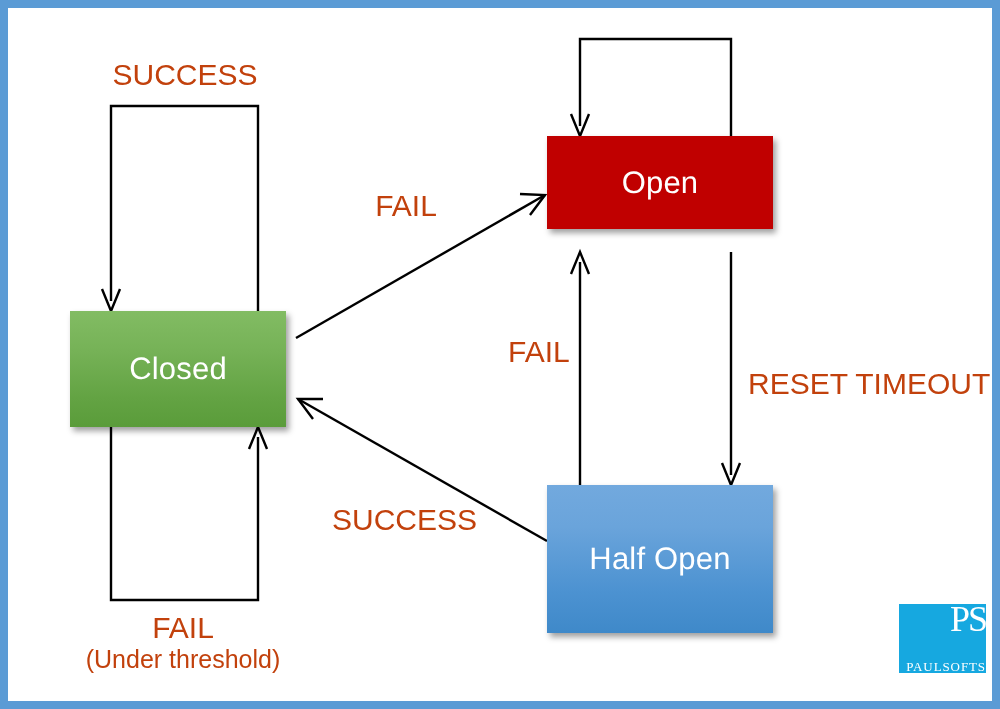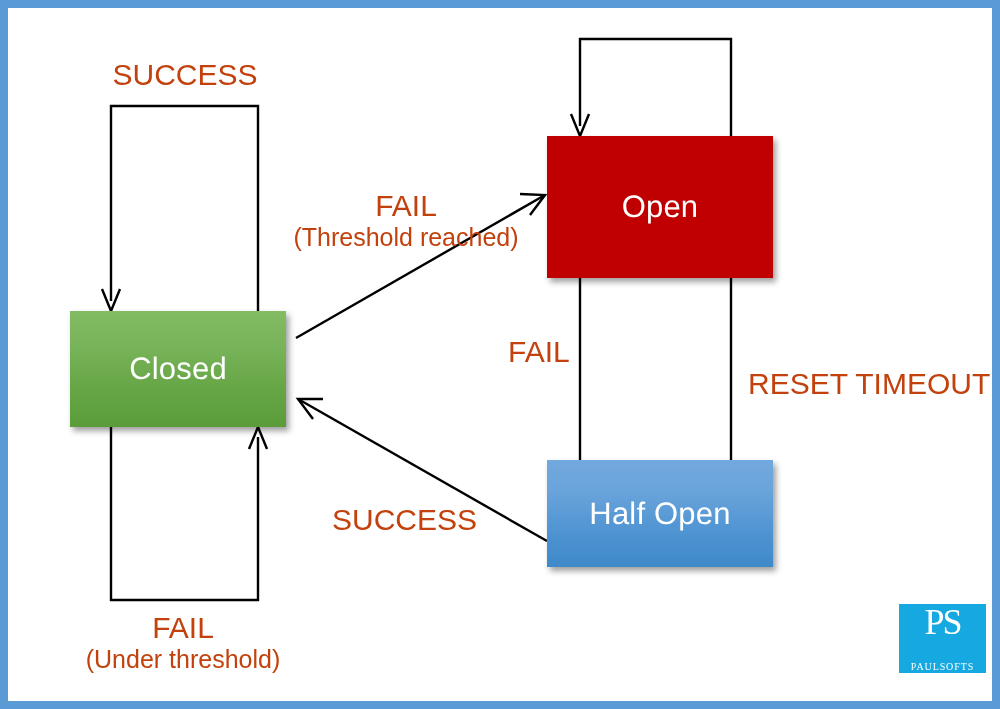--- a/index.html
+++ b/index.html
@@ -52,25 +52,25 @@
     font-weight: 400;
     letter-spacing: 0.2px;
     text-rendering: geometricPrecision;
     user-select: none;
   }
   .state-closed {
     left: 62px;  top: 303px;  width: 216px; height: 116px;
     background: linear-gradient(to bottom, #82BC63 0%, #76B257 34%, #63A343 75%, #5A9C3A 100%);
   }
   .state-open {
-    left: 539px; top: 128px; width: 226px; height: 142px;
+    left: 539px; top: 128px; width: 226px; height: 93px;
     background: #C00000;
   }
   .state-halfopen {
-    left: 539px; top: 452px; width: 226px; height: 107px;
+    left: 539px; top: 477px; width: 226px; height: 148px;
     background: linear-gradient(to bottom, #72A9DE 0%, #6AA4DB 28%, #4C92D1 72%, #3F89C9 100%);
   }
 
   
   .edge-label {
     position: absolute;
     color: #c2410c;
     font-size: 30px;
     font-weight: 400;
     white-space: nowrap;
@@ -97,36 +97,36 @@
   
   #logo {
     position: absolute;
     left: 891px;
     top: 596px;
     width: 87px;
     height: 69px;
     background: #16A8E0;
     display: flex;
     flex-direction: column;
-    align-items: center;
+    align-items: flex-end;
     justify-content: center;
     user-select: none;
   }
   #logo .mark {
     color: #ffffff;
     font-family: "Liberation Serif", serif;
     font-size: 36px;
     line-height: 0.95;
     letter-spacing: -2px;
     font-weight: 400;
   }
   #logo .wordmark {
     color: #ffffff;
     font-family: "Liberation Serif", serif;
-    font-size: 10px;
+    font-size: 13px;
     letter-spacing: 0.9px;
     margin-top: 22px;
   }
 </style>
 </head>
 <body>
 
 <div id="canvas">
 
   <svg id="wires" viewBox="0 0 1000 709" width="1000" height="709">
@@ -178,21 +178,20 @@
   <div class="state-box state-halfopen">
     <span>Half Open</span>
   </div>
 
   <div class="edge-label lbl-success-top">
     <span class="main">SUCCESS</span>
   </div>
 
   <div class="edge-label lbl-fail-threshold">
     <span class="main">FAIL</span>
-    <span class="sub">(Threshold reached)</span>
   </div>
 
   <div class="edge-label lbl-fail-mid">
     <span class="main">FAIL</span>
   </div>
 
   <div class="edge-label lbl-reset-timeout">
     <span class="main">RESET TIMEOUT</span>
   </div>
 

